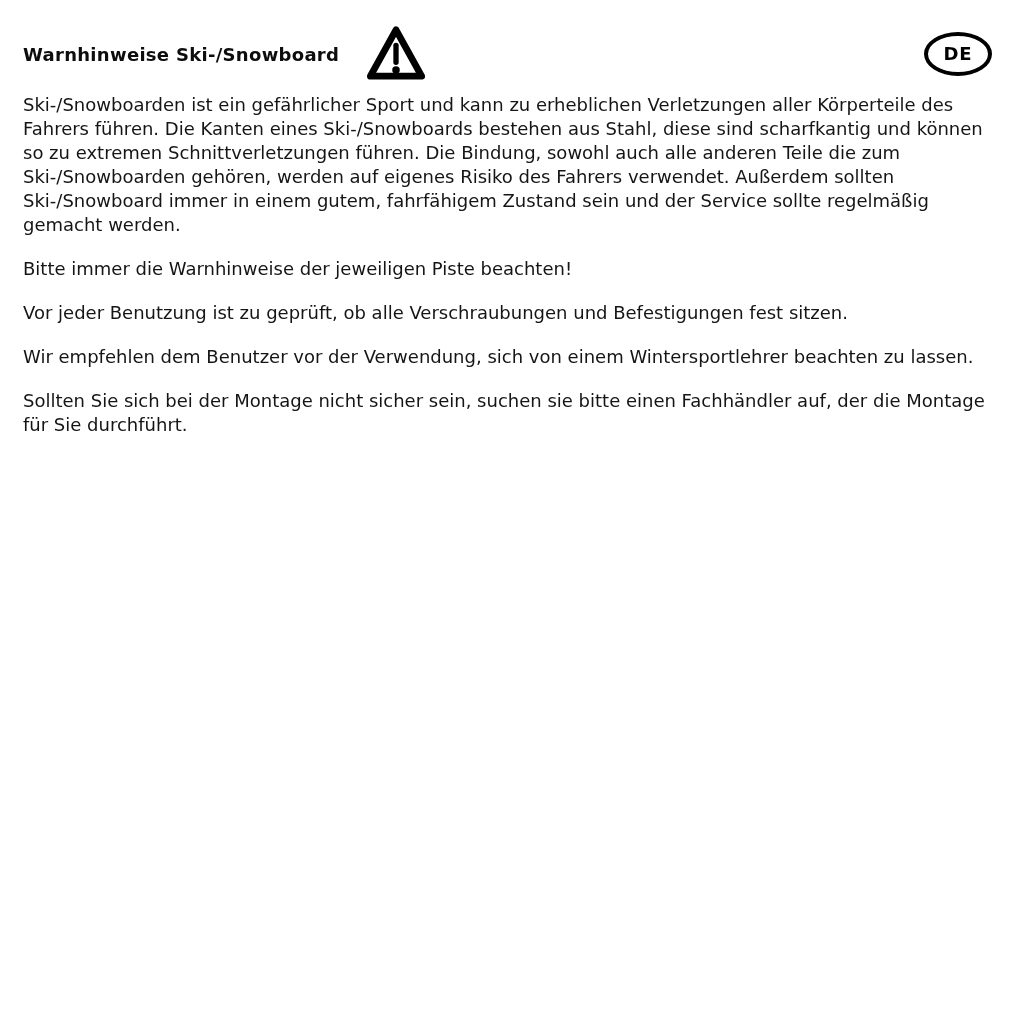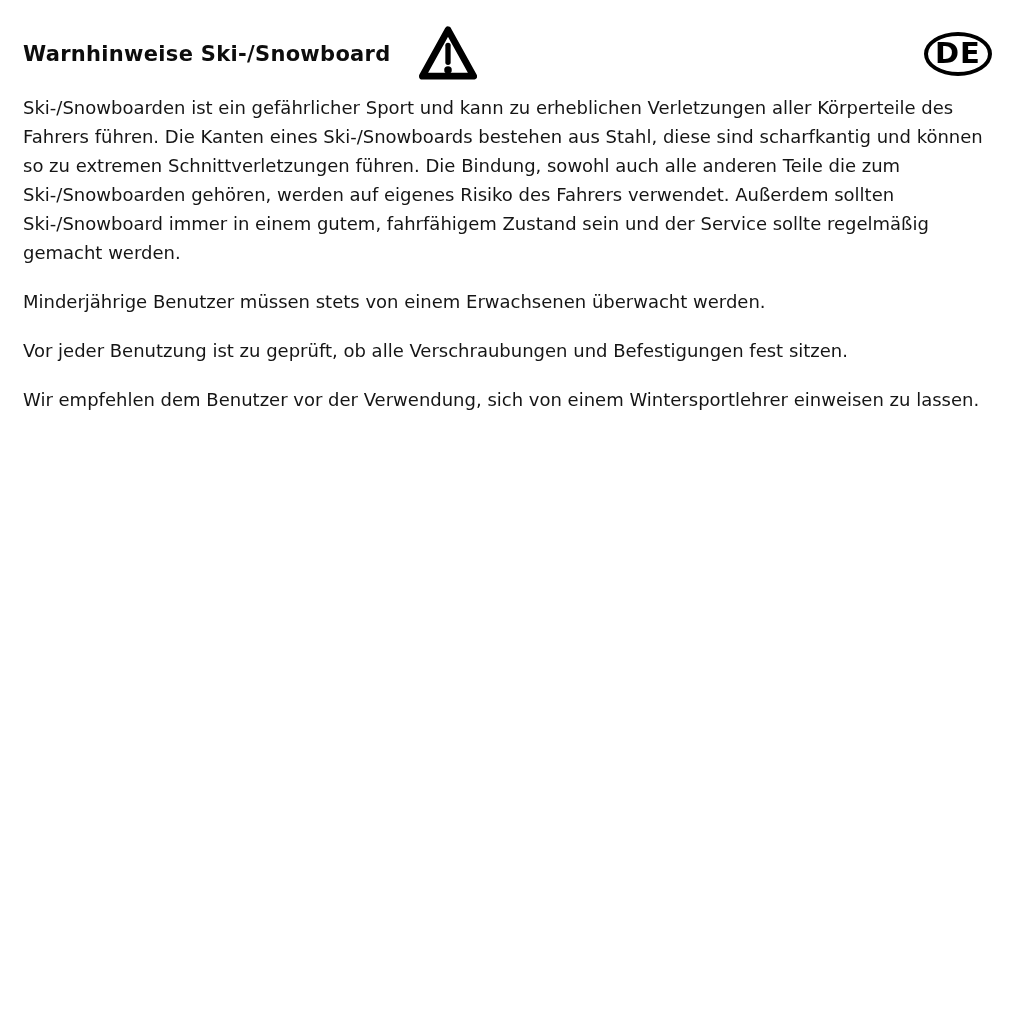--- a/index.html
+++ b/index.html
@@ -22,21 +22,21 @@
     padding: 25px 27px 0 23px;
   }
   .heading-row {
     display: flex;
     align-items: center;
   }
   .row1 { margin-bottom: 10px; }
   .row2 { margin: 20px 0 18px 0; }
   h1, h2 {
     margin: 0;
-    font-size: 21px;
+    font-size: 18px;
     font-weight: bold;
     color: #0d0d0d;
     letter-spacing: 0.3px;
     white-space: nowrap;
   }
   .warn-icon { flex: 0 0 auto; display: block; }
   .row1 .warn-icon { margin-left: 28px; }
   .row2 .warn-icon { margin-left: 15px; }
   .lang-badge {
     margin-left: auto;
@@ -44,30 +44,30 @@
     width: 60px;
     height: 36px;
     border: 4px solid #000;
     border-radius: 50%;
     display: flex;
     align-items: center;
     justify-content: center;
     flex: 0 0 auto;
   }
   .lang-badge span {
-    font-size: 29px;
+    font-size: 18px;
     font-weight: bold;
     letter-spacing: 1px;
     color: #000;
     transform: translateY(-1px);
   }
   .body-text p {
     margin: 0 0 20px 0;
     font-size: 18px;
-    line-height: 29px;
+    line-height: 24px;
     color: #151515;
   }
 </style>
 </head>
 <body>
 
 <div class="page">
 
   <div class="heading-row row1">
     <h1>Warnhinweise Ski-/Snowboard</h1>
@@ -76,22 +76,23 @@
       <path d="M30 21 L30 38.5" stroke="#000" stroke-width="5.5" stroke-linecap="round" fill="none"></path>
       <circle cx="30" cy="46.5" r="3.9" fill="#000"></circle>
     </svg>
     <div class="lang-badge">
       <span>DE</span>
     </div>
   </div>
 
   <div class="body-text">
     <p>Ski-/Snowboarden ist ein gefährlicher Sport und kann zu erheblichen Verletzungen aller Körperteile des Fahrers führen. Die Kanten eines Ski-/Snowboards bestehen aus Stahl, diese sind scharfkantig und können so zu extremen Schnittverletzungen führen. Die Bindung, sowohl auch alle anderen Teile die zum Ski-/Snowboarden gehören, werden auf eigenes Risiko des Fahrers verwendet. Außerdem sollten Ski-/Snowboard immer in einem gutem, fahrfähigem Zustand sein und der Service sollte regelmäßig gemacht werden.</p>
-    <p>Minderjährige Benutzer müssen stets von einem Erwachsenen überwacht werden.</p>
+    <p>Bitte immer die Warnhinweise der jeweiligen Piste beachten!</p>
     <p>Vor jeder Benutzung ist zu geprüft, ob alle Verschraubungen und Befestigungen fest sitzen.</p>
-    <p>Wir empfehlen dem Benutzer vor der Verwendung, sich von einem Wintersportlehrer einweisen zu lassen.</p>
+    <p>Wir empfehlen dem Benutzer vor der Verwendung, sich von einem Wintersportlehrer beachten zu lassen.</p>
   </div>
 
 
   <div class="body-text">
+    <p>Sollten Sie sich bei der Montage nicht sicher sein, suchen sie bitte einen Fachhändler auf, der die Montage für Sie durchführt.</p>
   </div>
 
 </div>
 
 </body></html>

